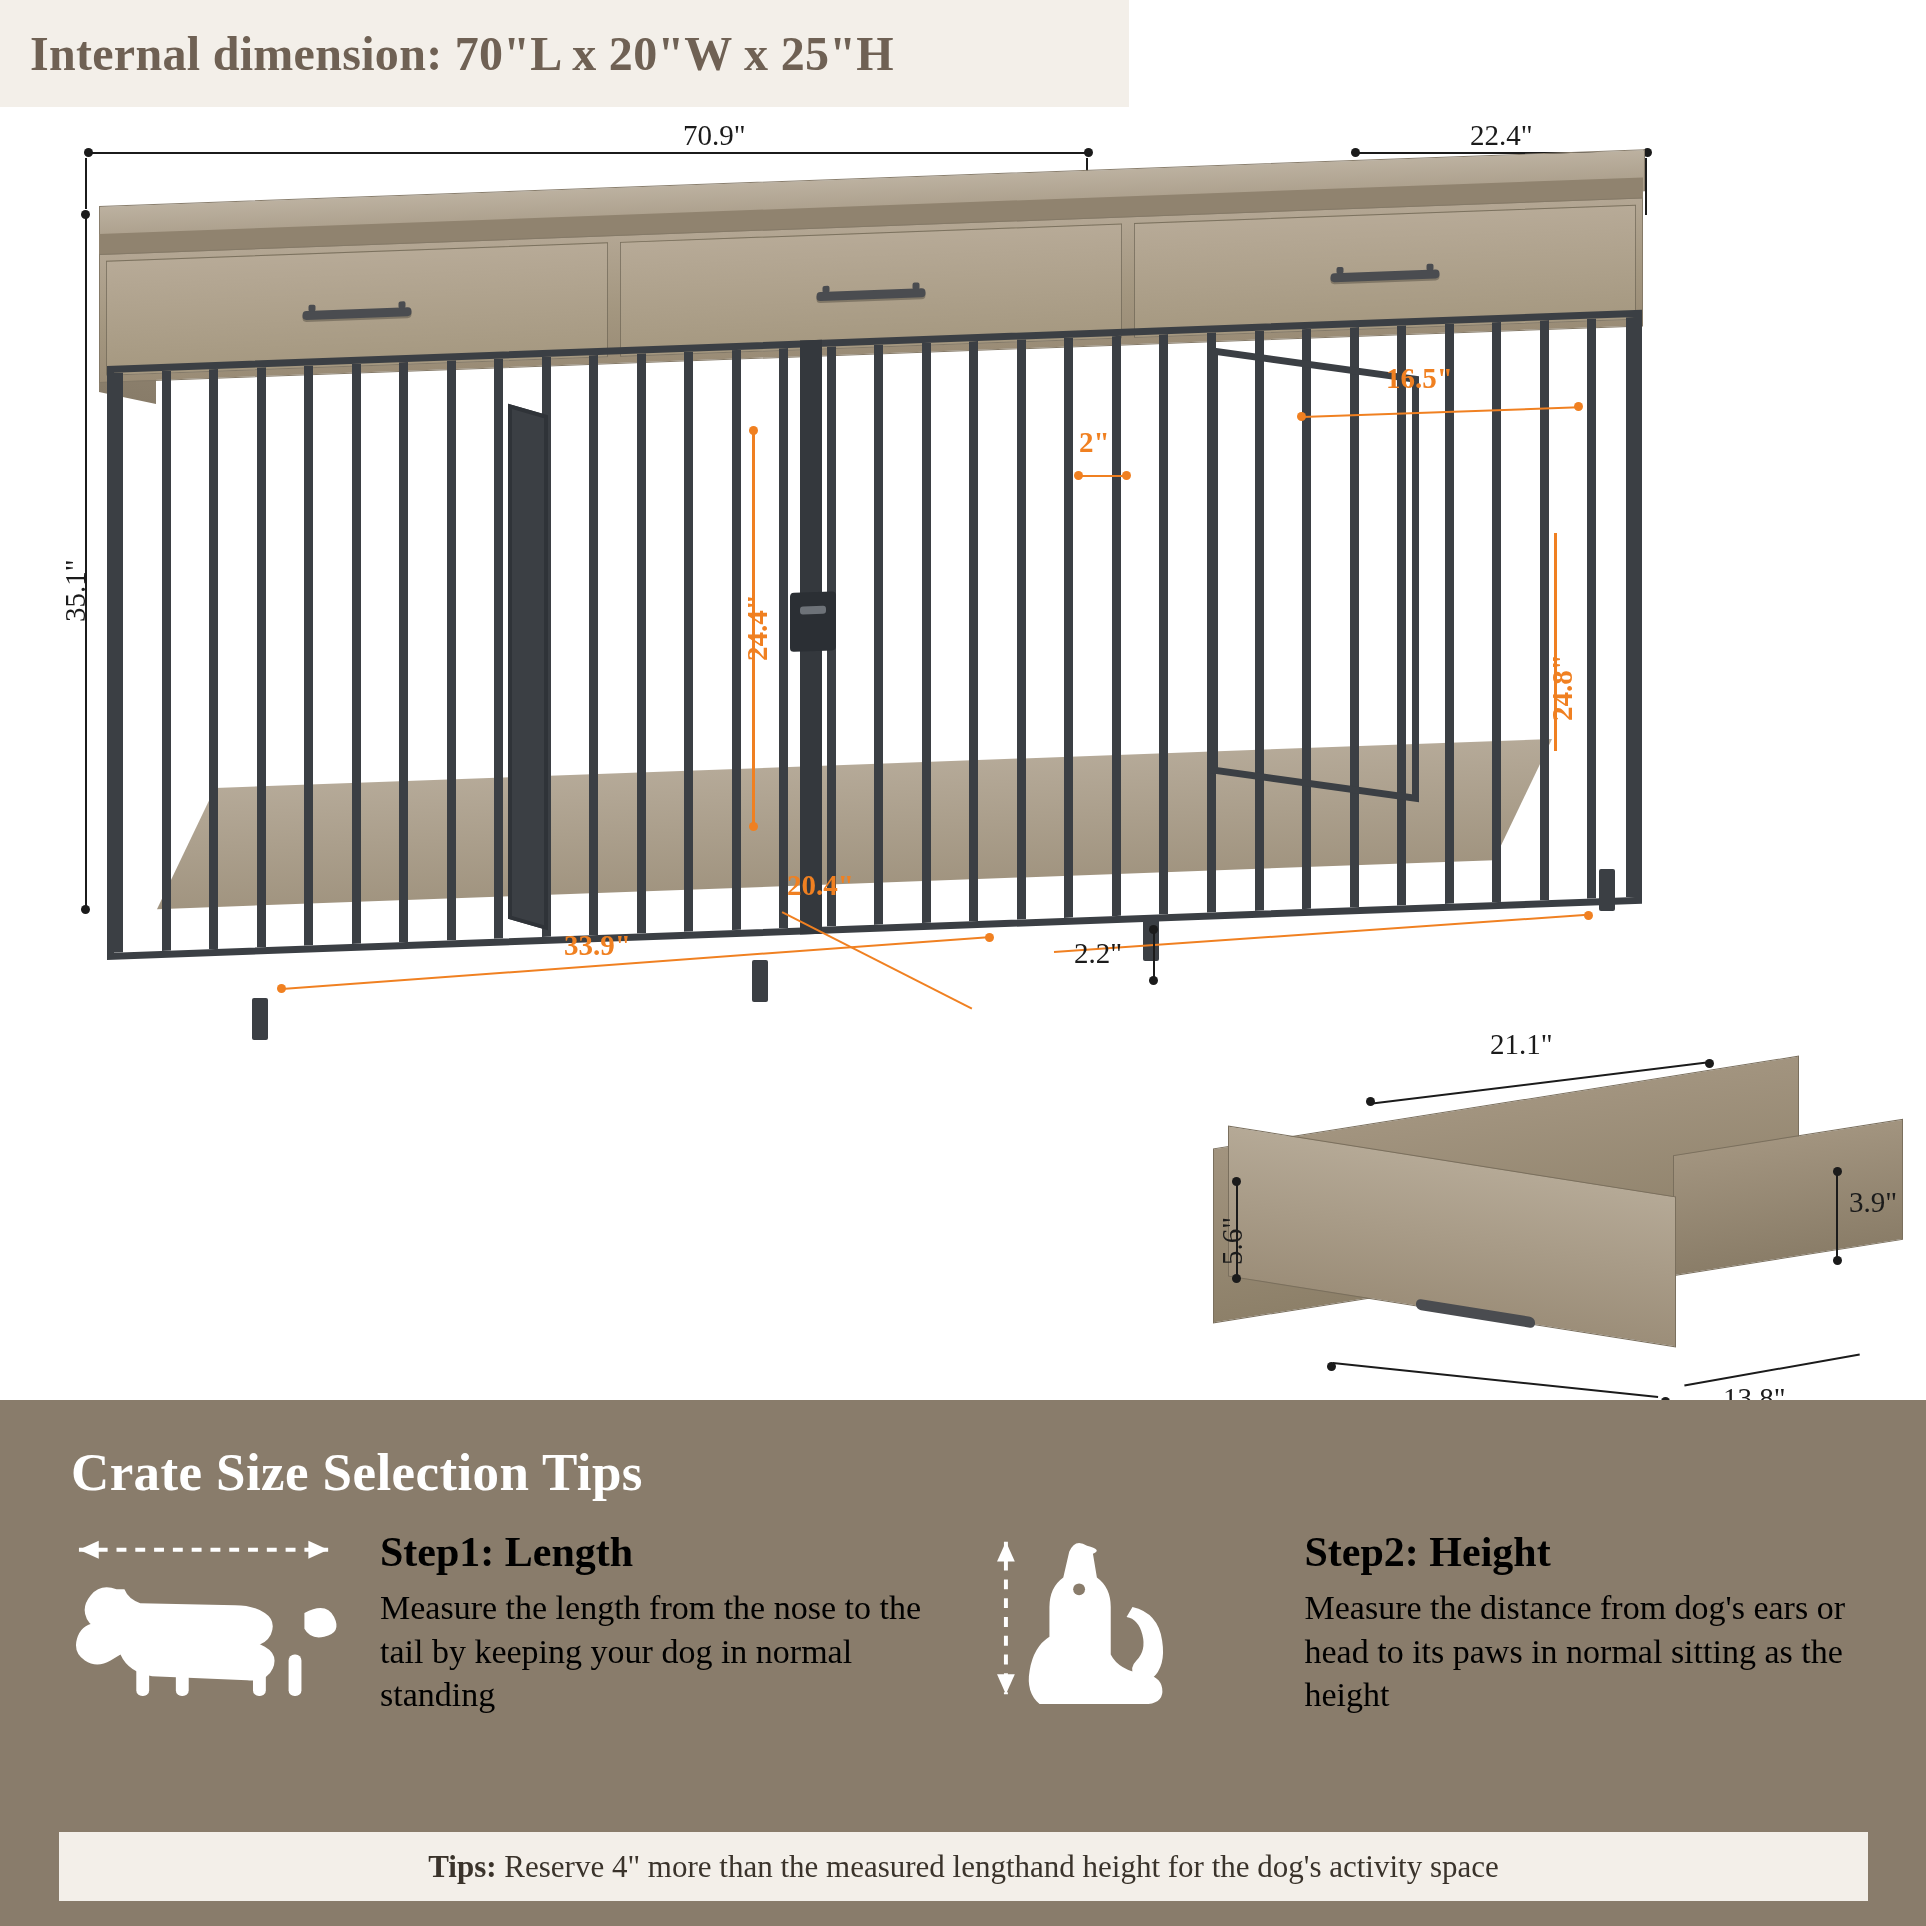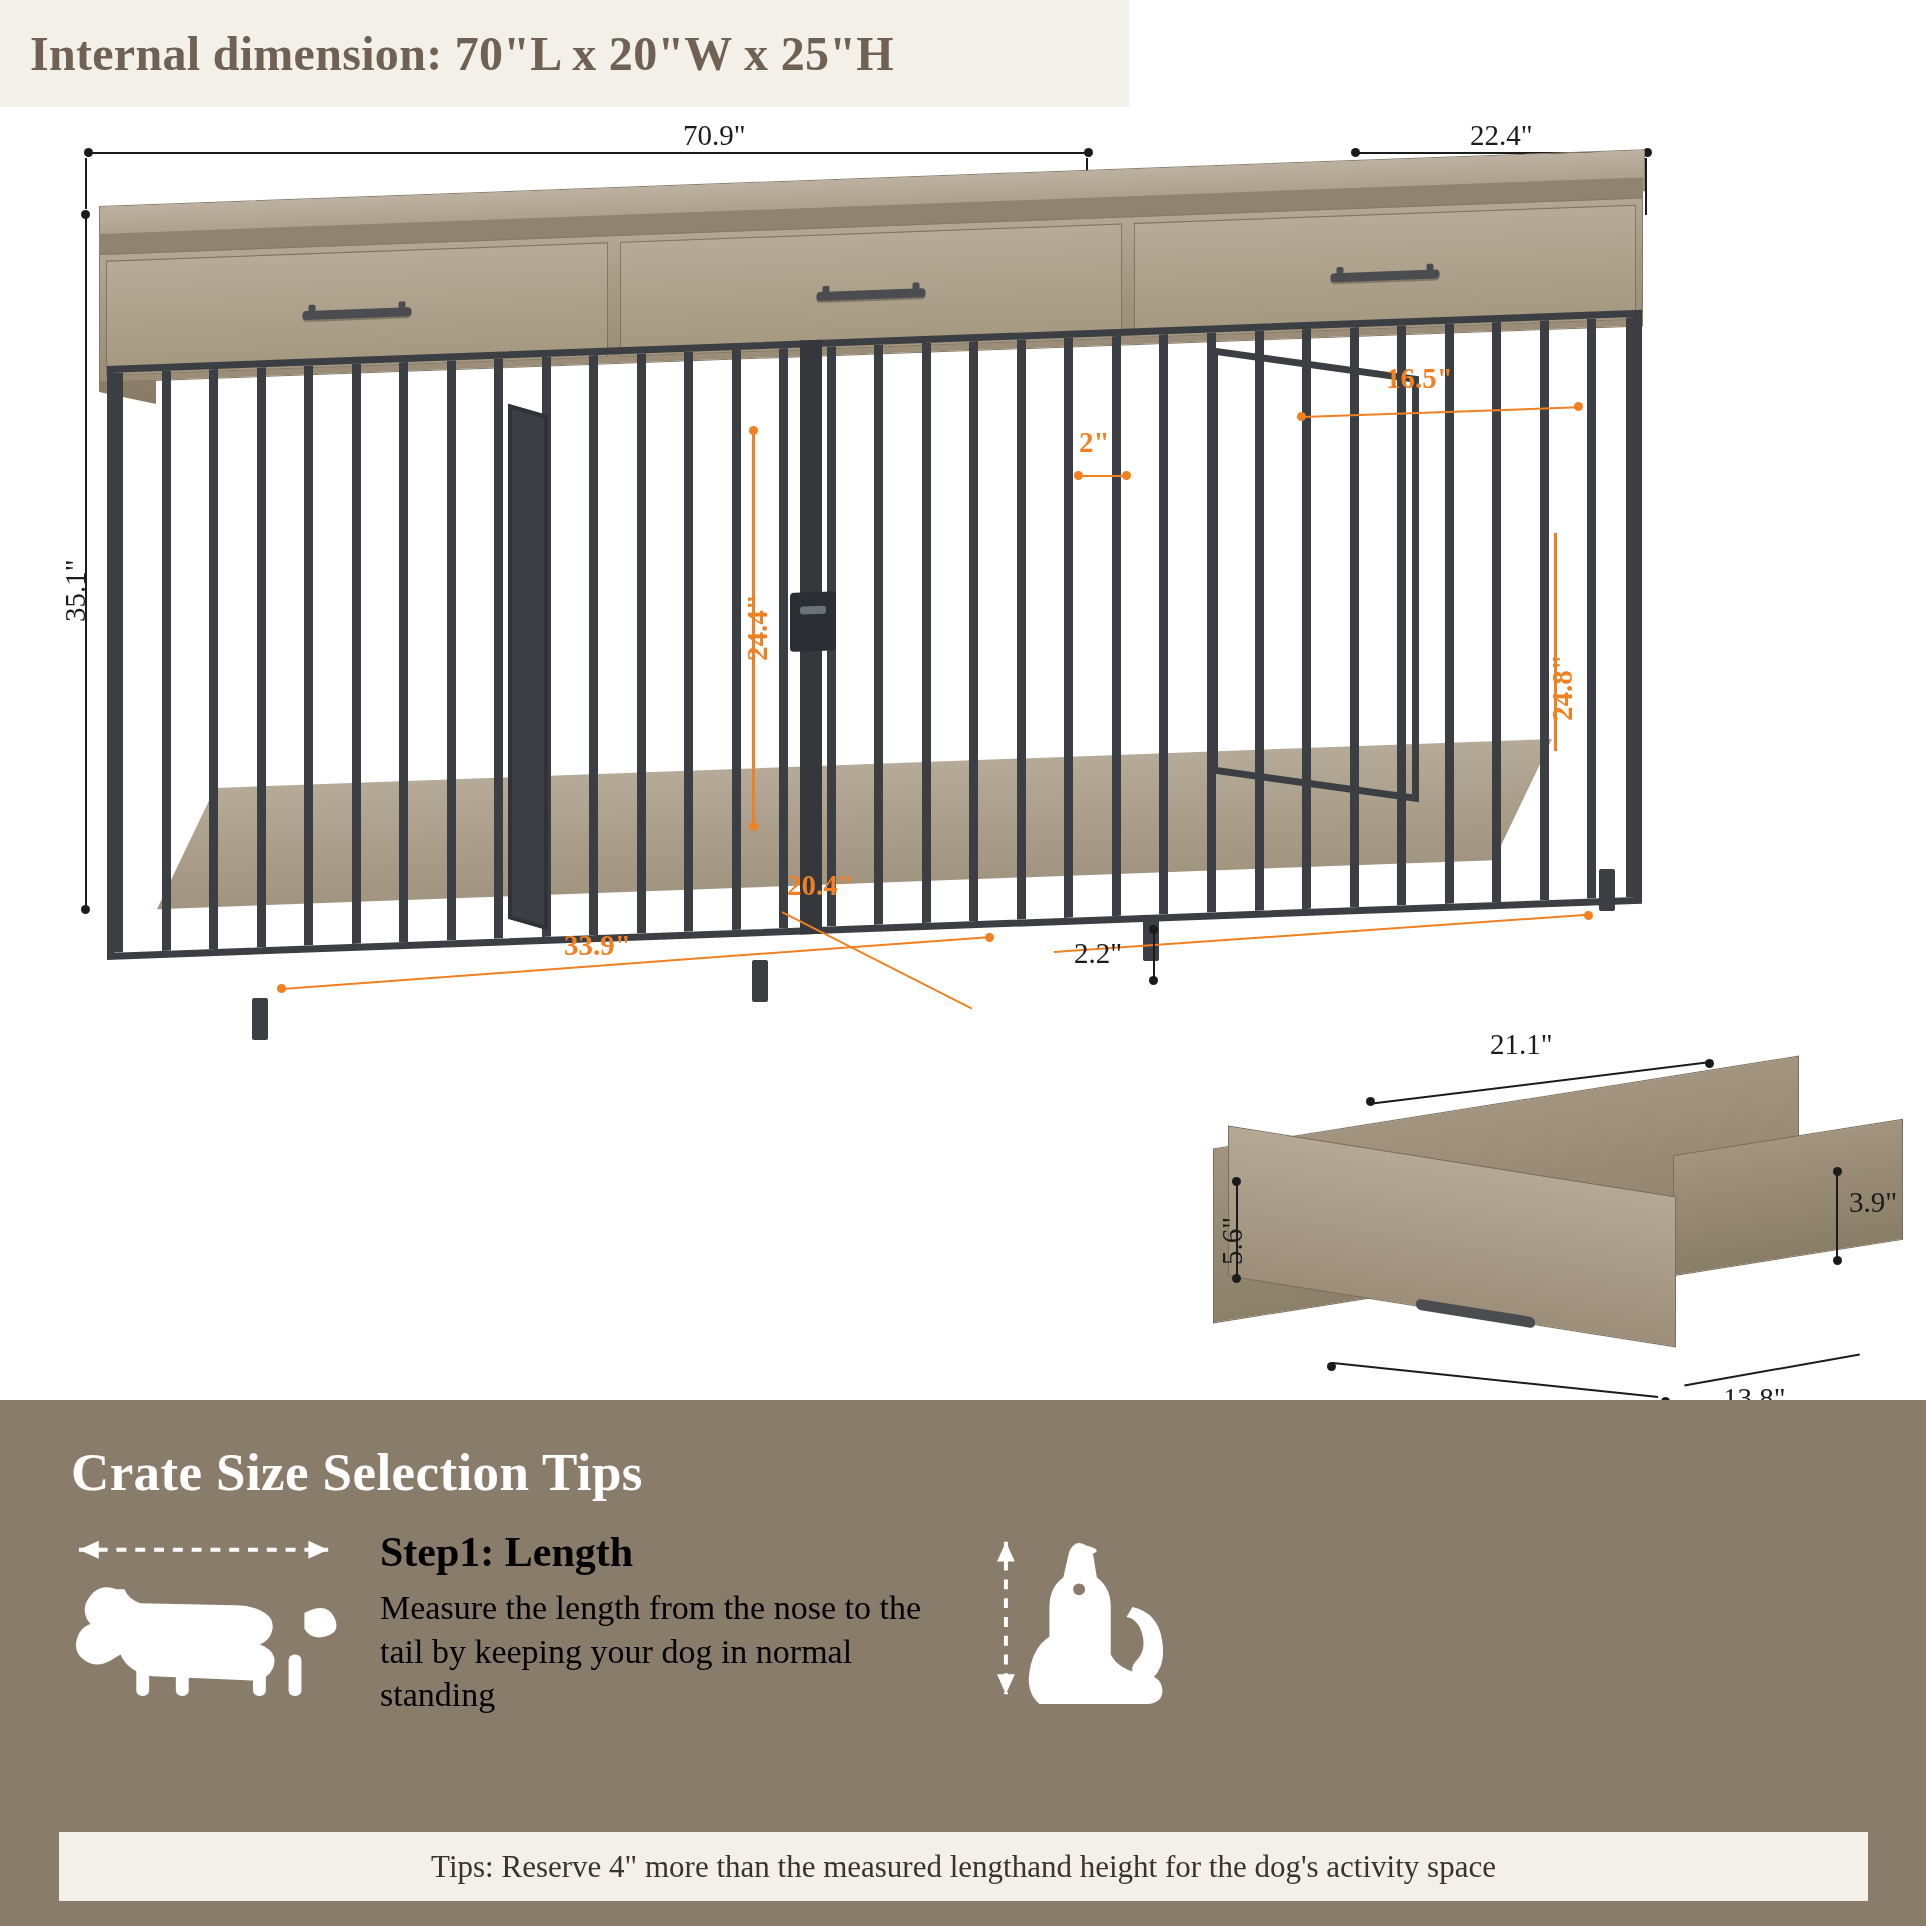--- a/index.html
+++ b/index.html
@@ -150,21 +150,21 @@
     font-family:"Liberation Serif",serif;font-weight:bold;font-size:42px;margin-bottom:10px;
   }
   .step-text{
     font-family:"Liberation Serif",serif;font-size:34px;line-height:1.28;
   }
   .tips{
     position:absolute;left:59px;right:59px;bottom:26px;height:69px;
     background:#f3efe9;display:flex;align-items:center;justify-content:center;
   }
   .tips span{font-family:"Liberation Serif",serif;font-size:31px;color:#3a332b;}
-  .tips b{font-weight:normal;margin-top:12px;}
+  .tips b{font-weight:bold;margin-top:12px;}
 </style>
 </head>
 <body>
 
 <div class="stage">
 
   <div class="hdr">
     <span>Internal dimension: 70"L x 20"W x 25"H</span>
   </div>
 
@@ -356,20 +356,24 @@
               <polygon points="22,14 13,34 31,34" fill="#ffffff" stroke="none"></polygon>
               <polygon points="22,168 13,148 31,148" fill="#ffffff" stroke="none"></polygon>
             </g>
             <g fill="#ffffff">
               <path d="M104 18 q-12 -8 -18 6 l-6 26 q-14 10 -14 30 l0 30 q-16 10 -20 34 q-4 22 10 34 l110 0 q16 -2 14 -16 q-2 -12 -18 -14 q-26 -4 -34 -20 l0 -48 q0 -20 -14 -30 l-4 -24 q10 -4 -6 -8 z"></path>
               <path d="M150 80 q26 6 30 34 q4 26 -10 38 q-10 8 -18 -2 q-6 -8 2 -16 q10 -10 6 -26 q-4 -16 -16 -18 z"></path>
               <circle cx="96" cy="62" r="6" fill="#897c6b"></circle>
             </g>
           </svg>
         </div>
+        <div class="step-body">
+          <div class="step-title">Step2: Height</div>
+          <div class="step-text">Measure the distance from dog's ears or head to its paws in normal sitting as the height</div>
+        </div>
       </div>
 
     </div>
 
     <div class="tips">
       <span>
         <b>Tips: </b>
         <span>Reserve 4" more than the measured lengthand height for the dog's activity space</span>
       </span>
     </div>

